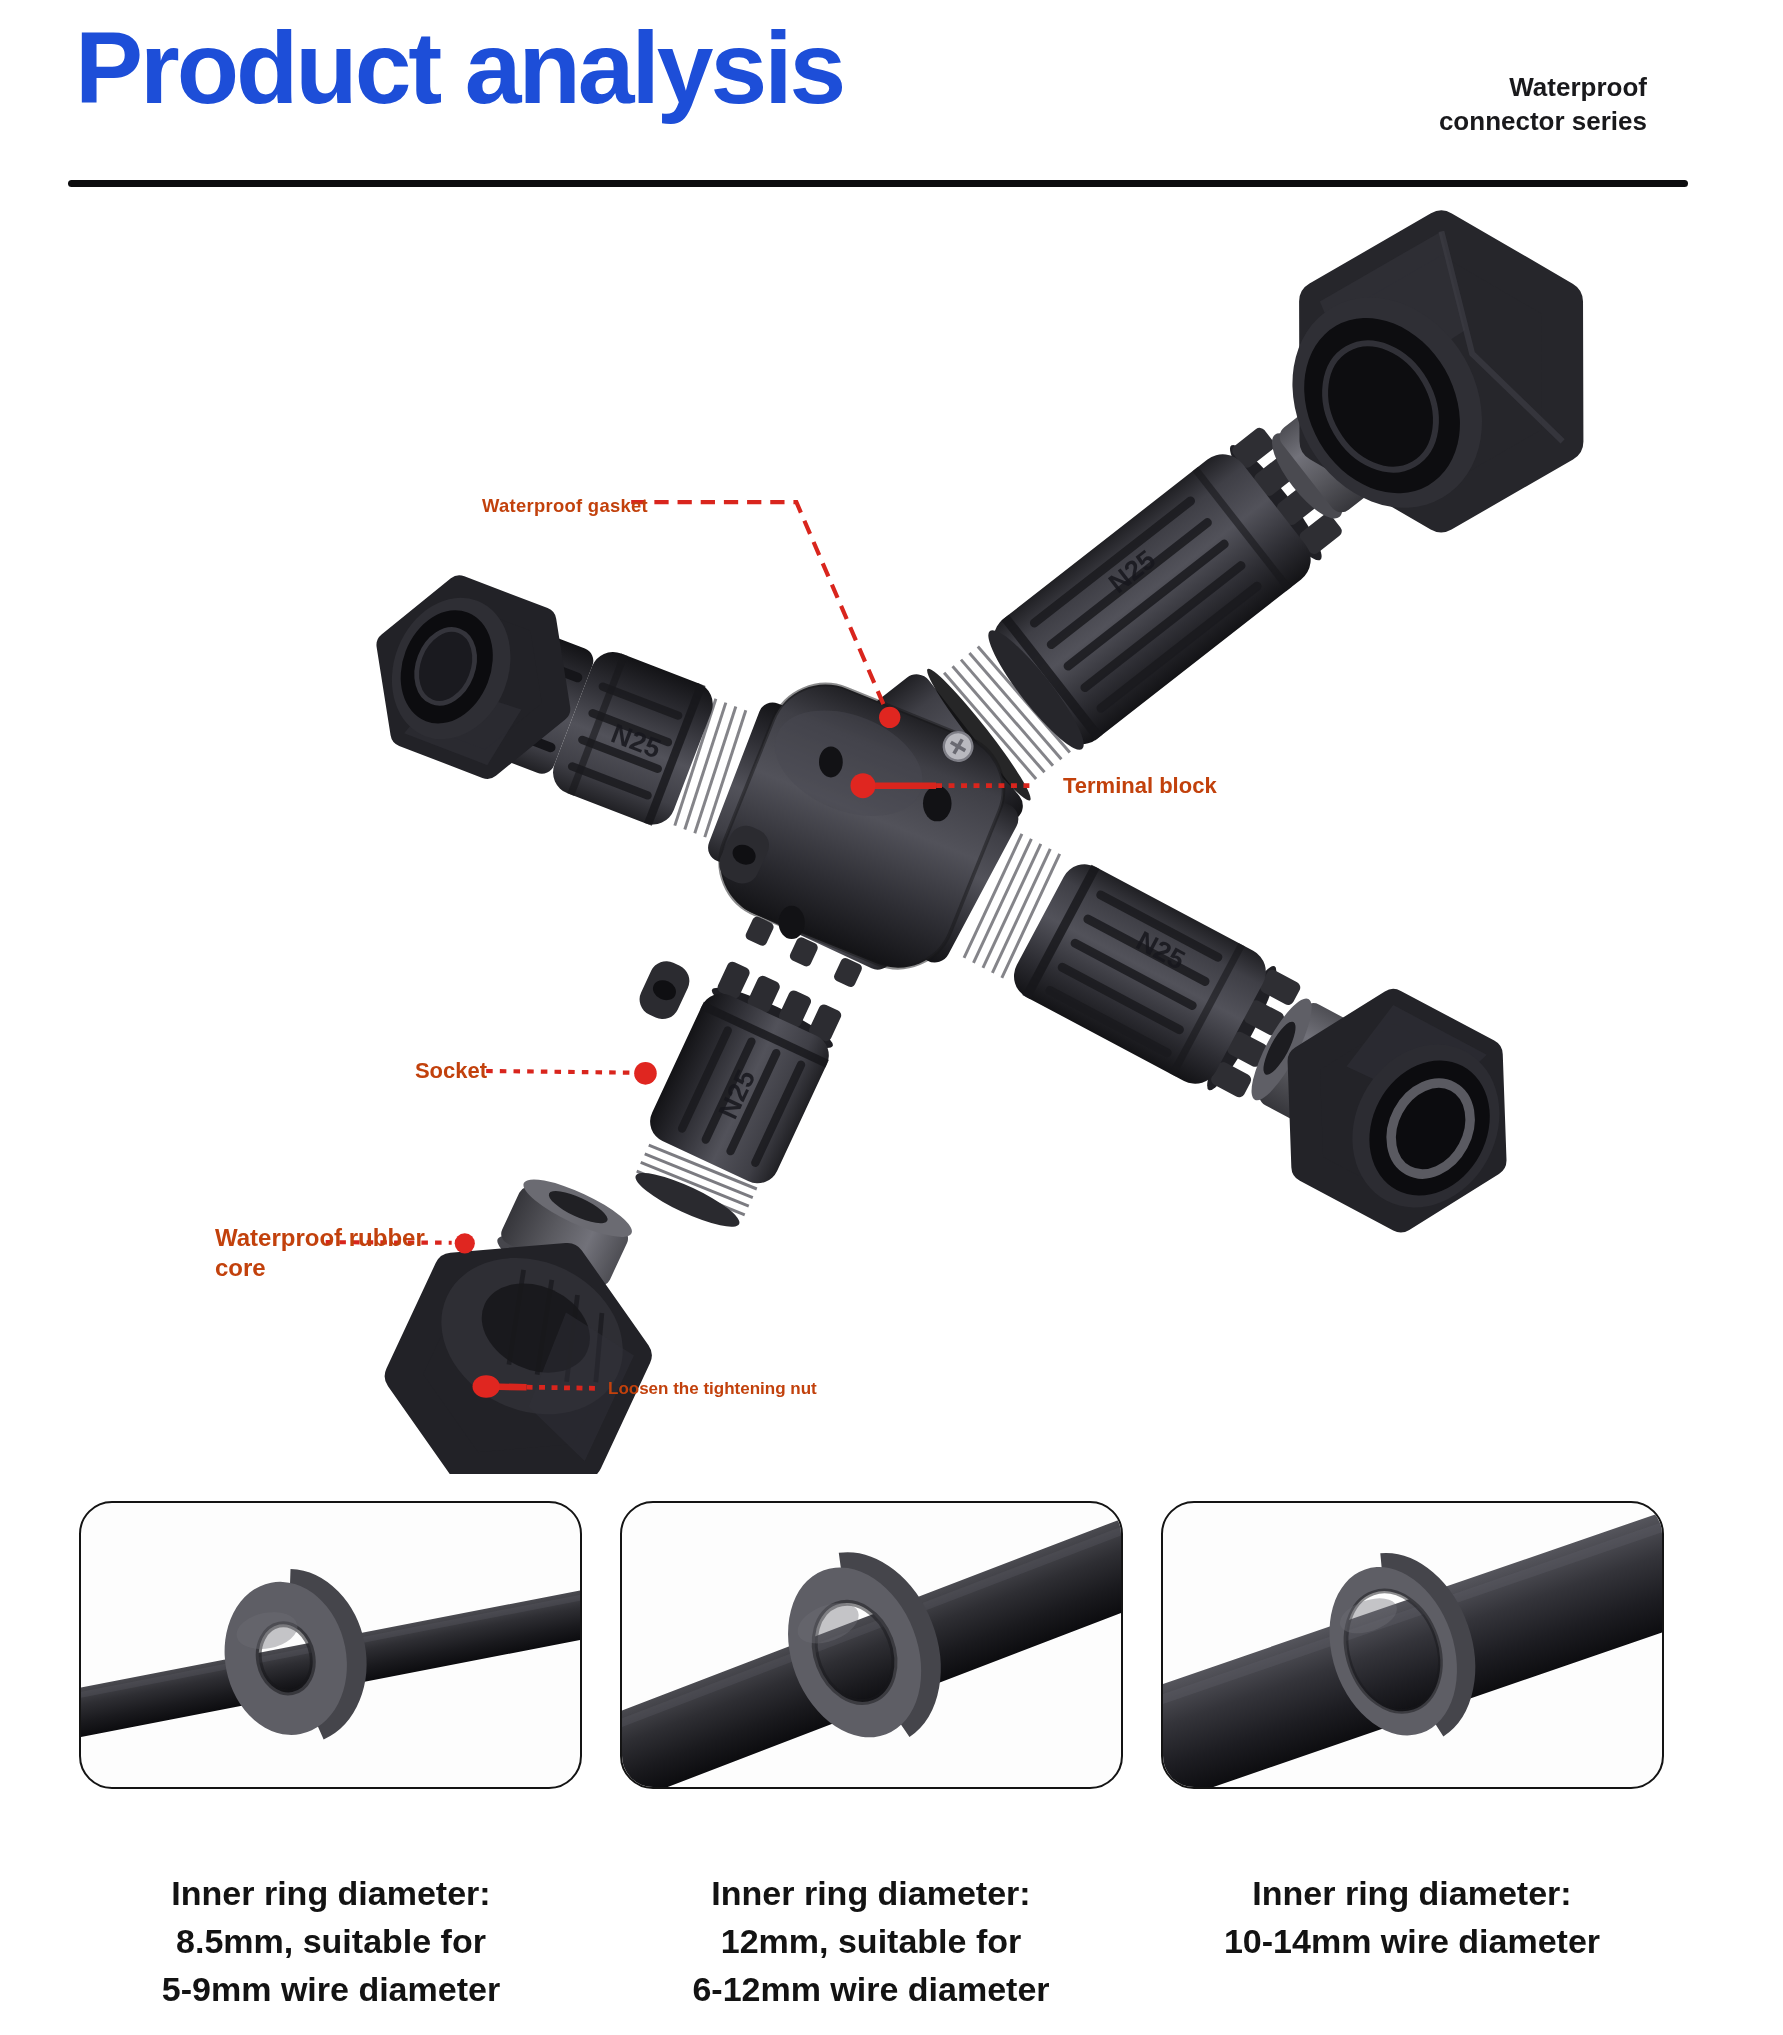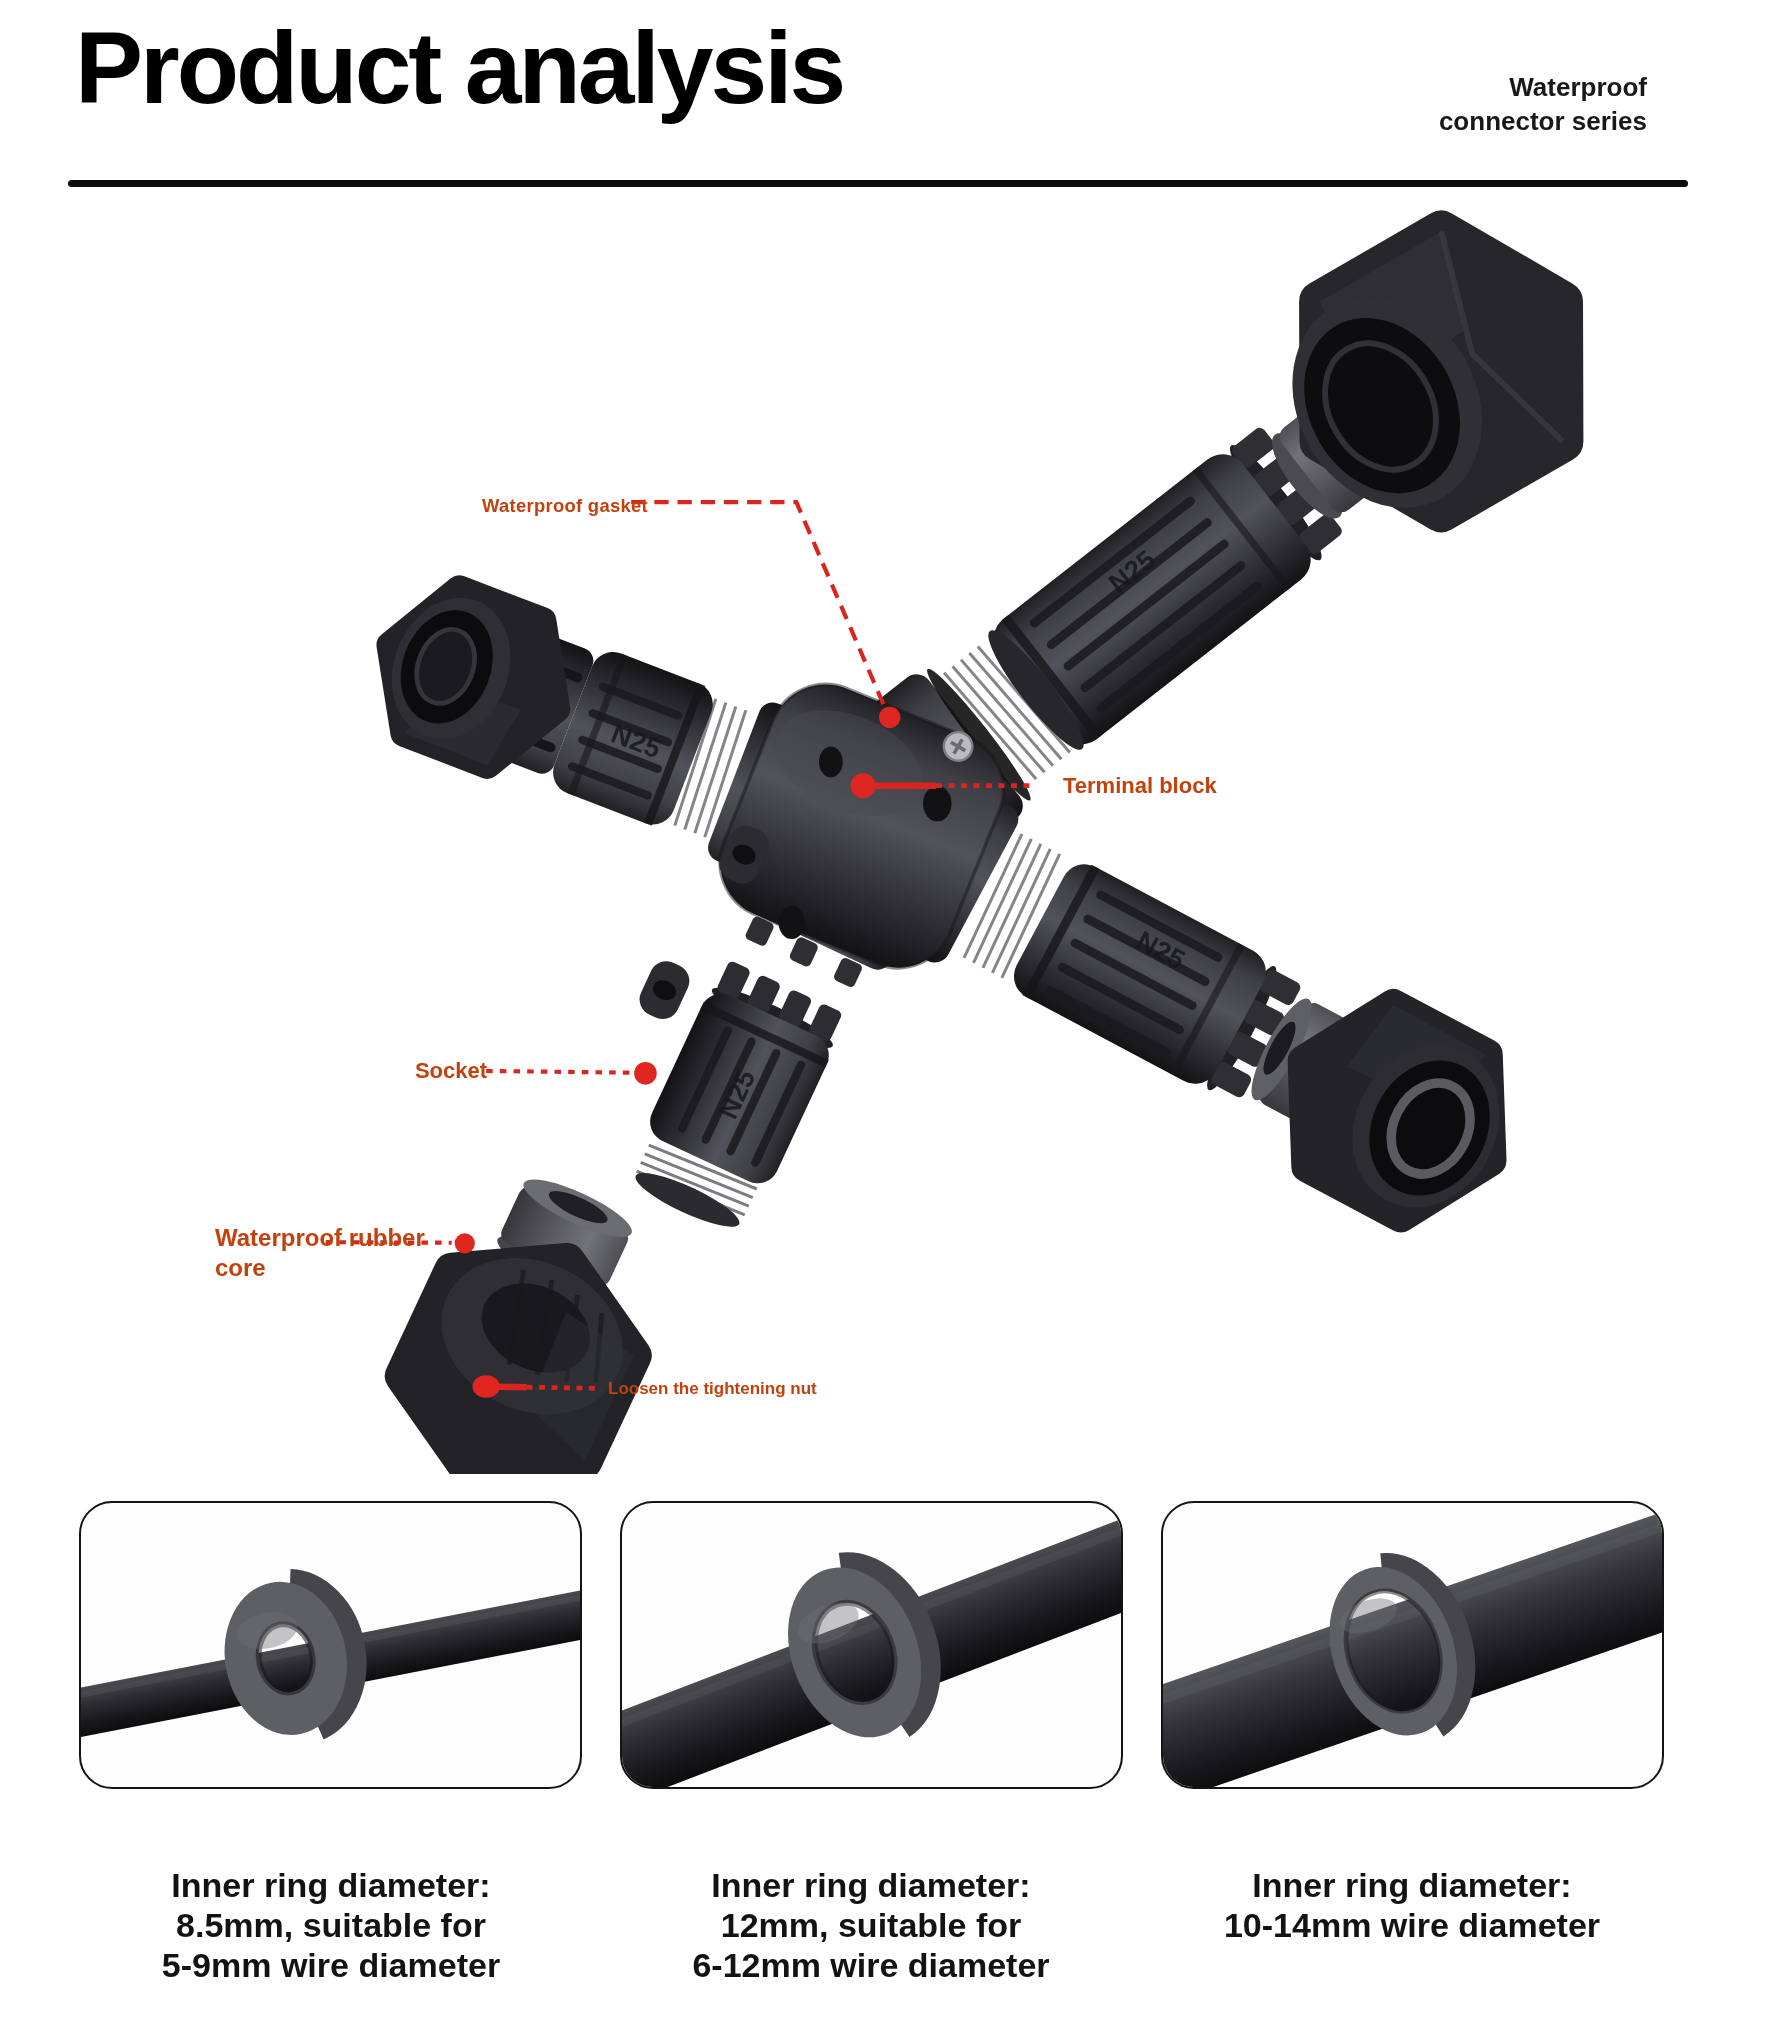--- a/index.html
+++ b/index.html
@@ -1,40 +1,40 @@
 <!DOCTYPE html>
 <html style="font-size:9.5px"><head>
 <meta charset="utf-8">
 <style>
   html,body{margin:0;padding:0;background:#ffffff;}
   .page{position:relative;width:1783px;height:2035px;background:#ffffff;overflow:hidden;
         font-family:"Liberation Sans", sans-serif;color:#1b1b1e;}
   
   .title{position:absolute;left:75px;top:12px;font-size:102px;font-weight:800;
-         letter-spacing:-3px;color:#000000;line-height:1.1;margin:0;}
+         letter-spacing:-3px;color:#1d4ed8;line-height:1.1;margin:0;}
   .series{position:absolute;right:136px;top:70px;text-align:right;font-size:26px;
           line-height:1.32;color:#19191c;font-weight:700;}
   .rule{position:absolute;left:68px;top:180px;width:1620px;height:6.5px;background:#0c0c0e;border-radius:3.6px;}
   
   .diagram-svg{position:absolute;left:0;top:202px;width:1783px;height:1272px;z-index:1;}
   .callout{position:absolute;z-index:3;color:#c2410c;}
   .co-gasket{left:565px;top:506px;transform:translate(-50%,-50%);font-size:18.4px;font-weight:600;letter-spacing:0.3px;}
   .co-terminal{left:1035px;top:786px;transform:translate(0,-50%);font-size:22px;font-weight:600;margin-left:28px;}
   .co-socket{left:451px;top:1071px;transform:translate(-50%,-50%);font-size:22px;font-weight:600;}
   .co-core{left:215px;top:1223px;font-size:24px;font-weight:600;line-height:1.25;}
   .co-loosen{left:608px;top:1389px;transform:translate(0,-50%);font-size:17px;font-weight:600;}
   .co-core span{display:block;}
   
   .panel{position:absolute;top:1501px;width:503px;height:288px;border:2.4px solid #141414;
          border-radius:33px;box-sizing:border-box;overflow:hidden;background:#fdfdfd;z-index:2;}
   .panel svg{display:block;width:100%;height:100%;}
   .p1{left:79px;} .p2{left:620px;} .p3{left:1161px;}
   .caption{position:absolute;top:1865px;width:547px;text-align:center;font-size:34px;
            font-weight:700;line-height:1.18;color:#131313;z-index:2;}
-  .caption span{display:block;}
+  .caption span{display:block;margin-top:8px;}
   .c1{left:331px;transform:translateX(-50%);}
   .c2{left:871px;transform:translateX(-50%);}
   .c3{left:1412px;transform:translateX(-50%);}
   .marking{font-size:46px;font-weight:700;fill:#17171d;opacity:.85;}
 </style>
 </head>
 <body>
 
 <div class="page">
 

